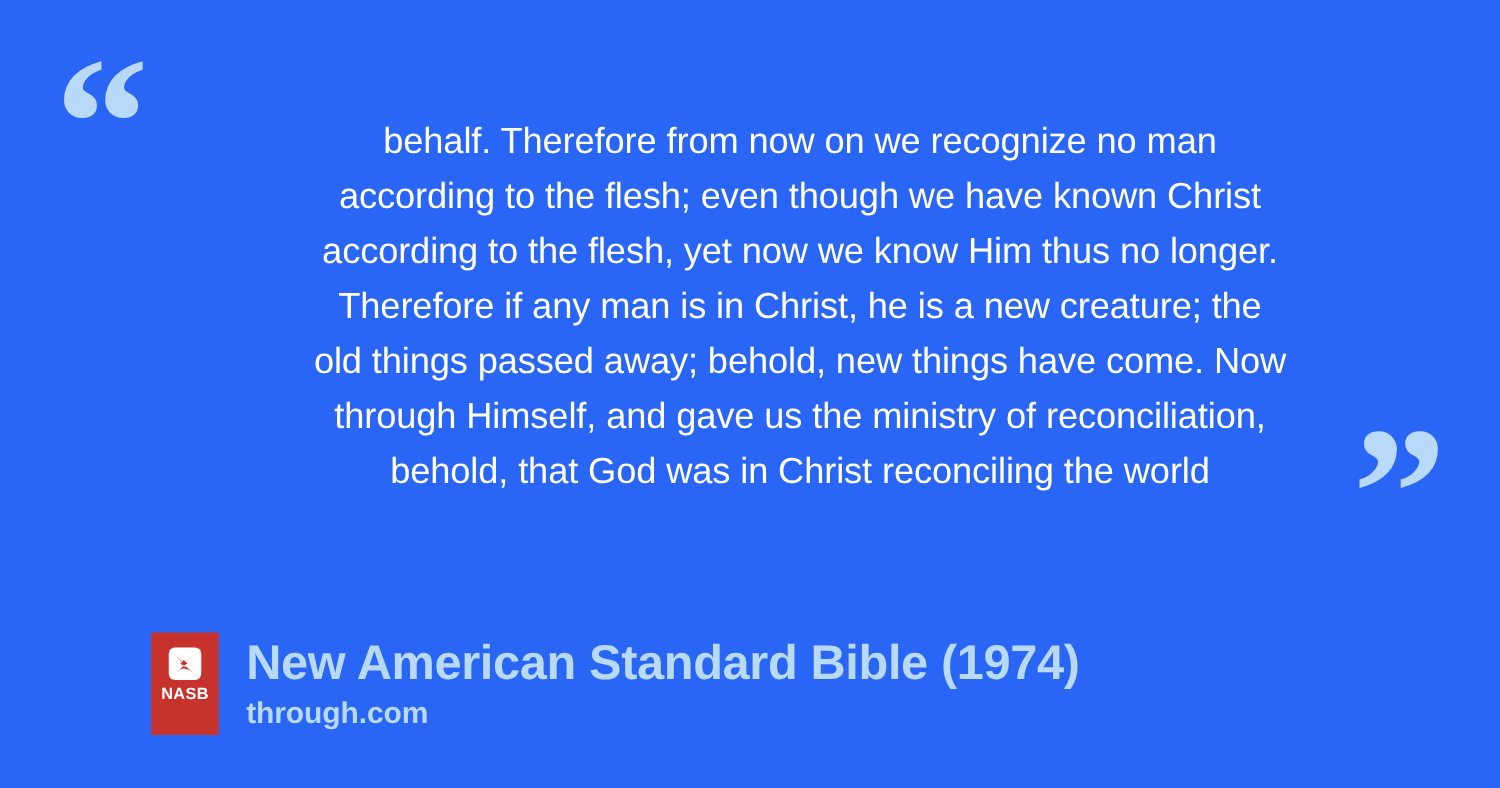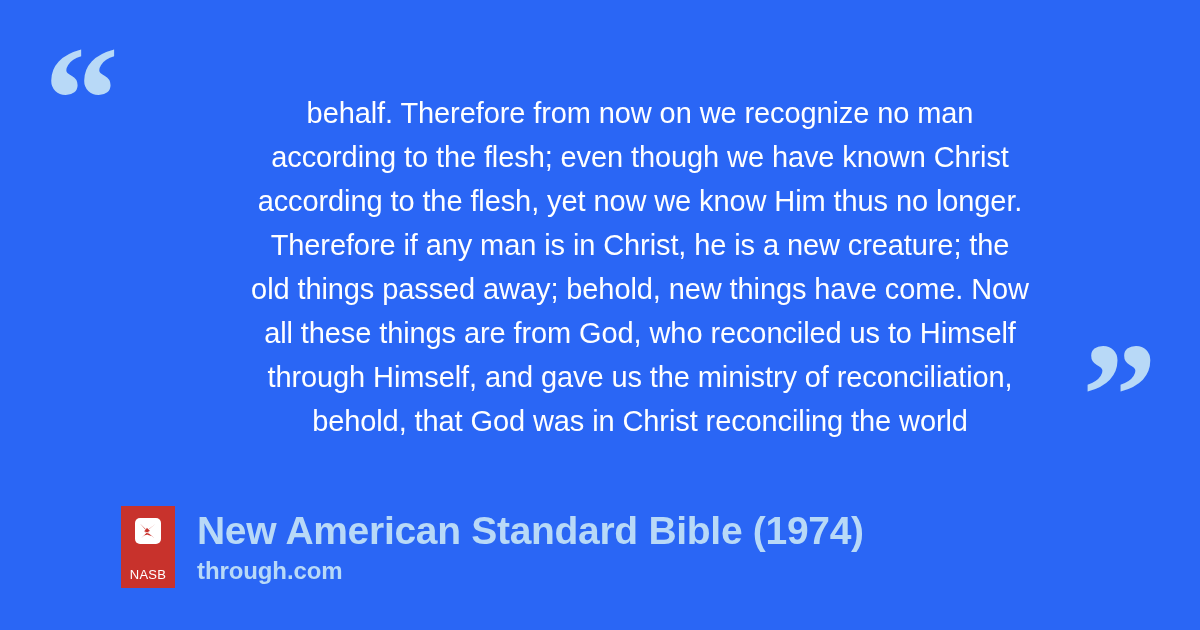--- a/index.html
+++ b/index.html
@@ -89,24 +89,24 @@
     position: relative;
     overflow: hidden;
   }
   #source-logo .glyph-box svg {
     display: block;
     position: absolute;
     left: 0;
     top: 0;
   }
   #source-logo .logo-abbr {
-    margin-top: 24px;
+    margin-top: 4px;
     color: #ffffff;
     font-size: 13px;
-    font-weight: 400;
+    font-weight: 700;
     letter-spacing: 0.3px;
     line-height: 1;
   }
 
   #attribution-text {
     margin-left: 22px;
     padding-top: 2px;
   }
   #source-title {
     color: #b8d9f7;
@@ -132,21 +132,20 @@
 <div id="card">
 
   <div class="quote-mark" id="quote-open">“</div>
 
   <blockquote id="quote-body">
     <span class="qline">behalf. Therefore from now on we recognize no man</span>
     <span class="qline">according to the flesh; even though we have known Christ</span>
     <span class="qline">according to the flesh, yet now we know Him thus no longer.</span>
     <span class="qline">Therefore if any man is in Christ, he is a new creature; the</span>
     <span class="qline">old things passed away; behold, new things have come. Now</span>
-    <span class="qline">all these things are from God, who reconciled us to Himself</span>
     <span class="qline">through Himself, and gave us the ministry of reconciliation,</span>
     <span class="qline">behold, that God was in Christ reconciling the world</span>
   </blockquote>
 
   <div class="quote-mark" id="quote-close">”</div>
 
   <div id="attribution">
 
     <div id="source-logo">
       <span class="glyph-box">

